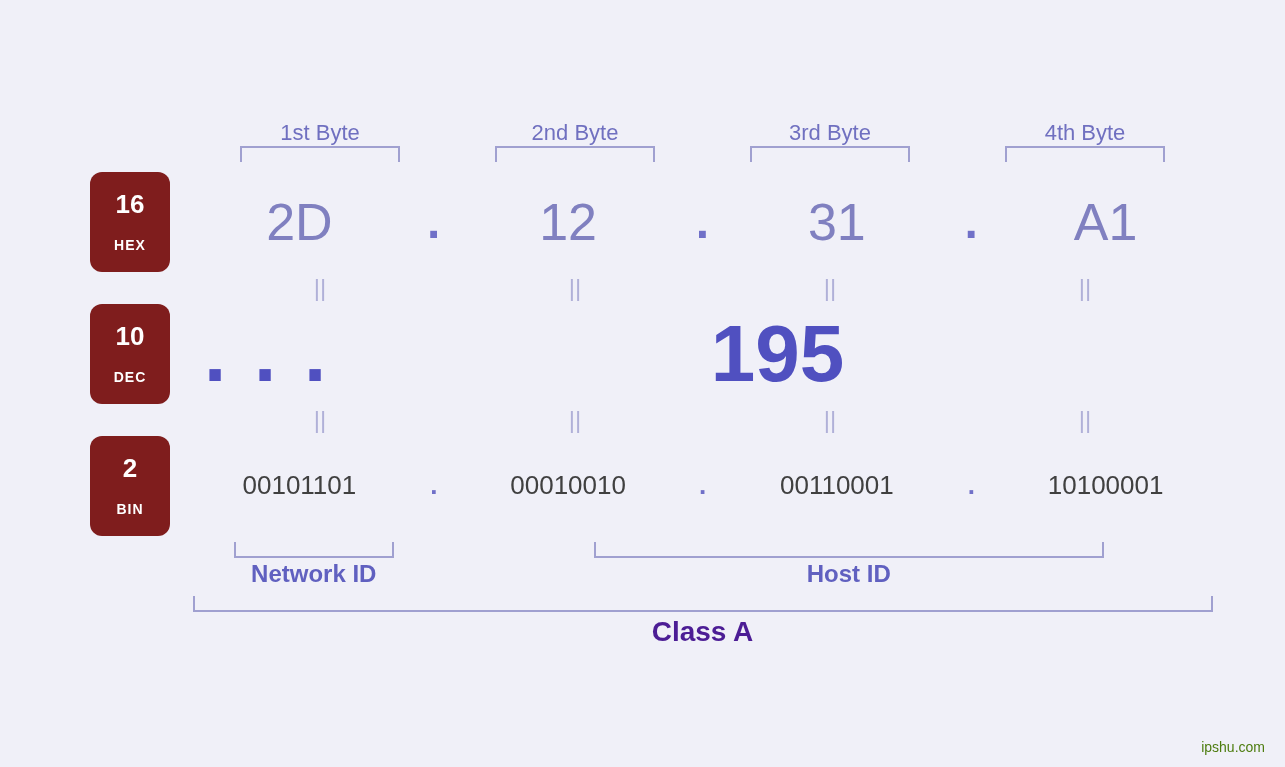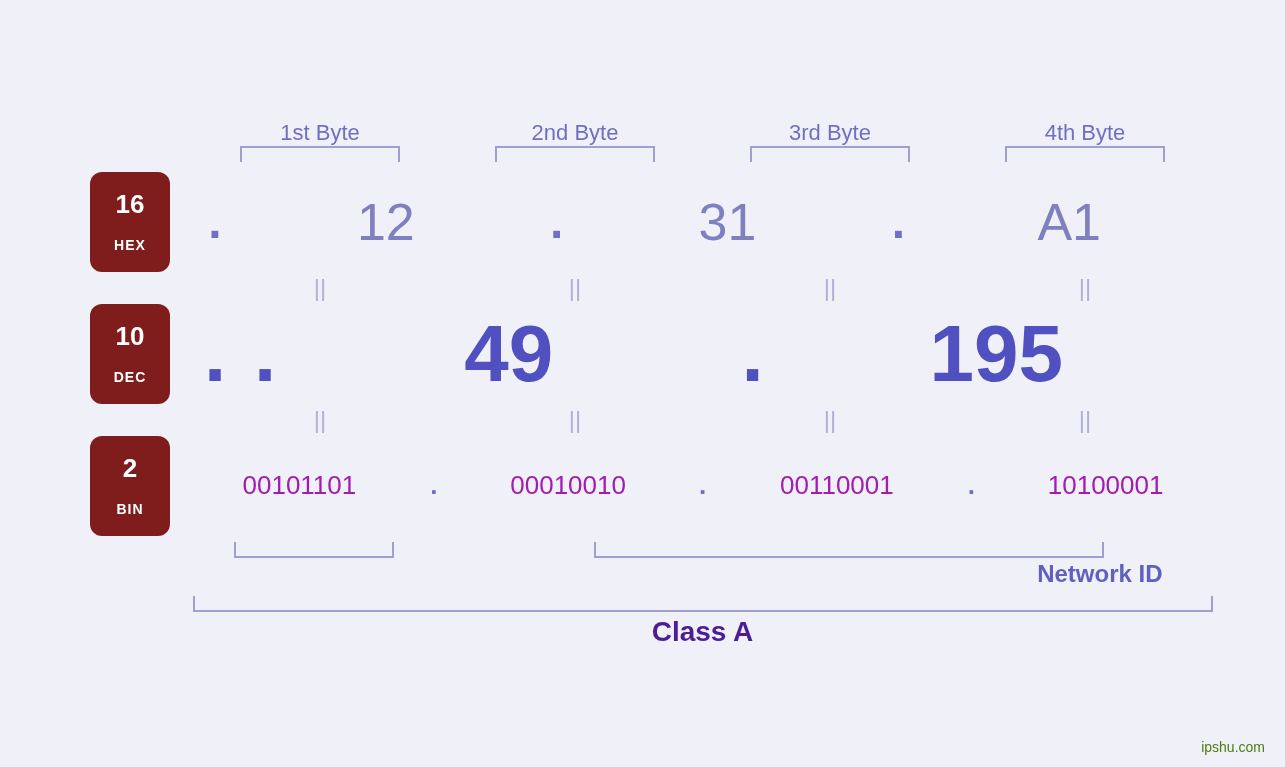--- a/index.html
+++ b/index.html
@@ -137,21 +137,21 @@
 
     .dec-dot {
       font-size: 80px;
       color: #5050c0;
       font-weight: bold;
     }
 
     
     .bin-value {
       font-size: 26px;
-      color: #a21caf;
+      color: #404040;
       font-weight: normal;
     }
 
     
     .equals-row {
       display: flex;
       width: 1020px;
       margin-left: 120px;
     }
 
@@ -245,20 +245,23 @@
   </div>
 
   <div class="data-row">
     <div class="badge-col">
       <div class="base-badge">
         <span class="base-number">16</span>
         <span class="base-label">HEX</span>
       </div>
     </div>
     <div class="values-row">
+      <div class="byte-value-col">
+        <span class="hex-value">2D</span>
+      </div>
       <div class="dot-col">.</div>
       <div class="byte-value-col">
         <span class="hex-value">12</span>
       </div>
       <div class="dot-col">.</div>
       <div class="byte-value-col">
         <span class="hex-value">31</span>
       </div>
       <div class="dot-col">.</div>
       <div class="byte-value-col">
@@ -277,23 +280,20 @@
   <div class="data-row">
     <div class="badge-col">
       <div class="base-badge">
         <span class="base-number">10</span>
         <span class="base-label">DEC</span>
       </div>
     </div>
     <div class="values-row">
       <div class="dot-col dec-dot">.</div>
       <div class="dot-col dec-dot">.</div>
-      <div class="byte-value-col">
-        <span class="dec-value">49</span>
-      </div>
       <div class="dot-col dec-dot">.</div>
       <div class="byte-value-col">
         <span class="dec-value">195</span>
       </div>
     </div>
   </div>
 
   <div class="equals-row">
     <div class="equals-col">||</div>
     <div class="equals-col">||</div>
@@ -334,24 +334,27 @@
     </div>
 
     <div style="width:50px;"></div>
 
     <div style="flex:3; display:flex; justify-content:center;">
       <div class="bracket-bottom host-bracket"></div>
     </div>
   </div>
 
   <div style="display:flex; width:1020px; margin-left:120px; margin-top:2px;">
-    <div style="flex:1; text-align:right;">
+    <div style="flex:1; text-align:center;">
       <span class="section-label">Network ID</span>
     </div>
     <div style="width:50px;"></div>
+    <div style="flex:3; text-align:center;">
+      <span class="section-label">Host ID</span>
+    </div>
   </div>
 
   <div class="class-row-outer">
     <div class="class-bracket"></div>
     <div class="class-label">Class A</div>
   </div>
 
 </div>
 
 <div class="watermark">ipshu.com</div>

